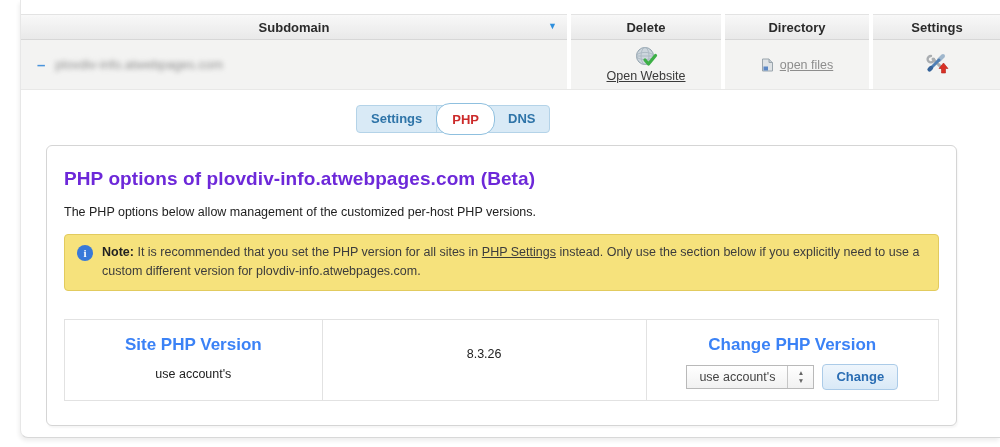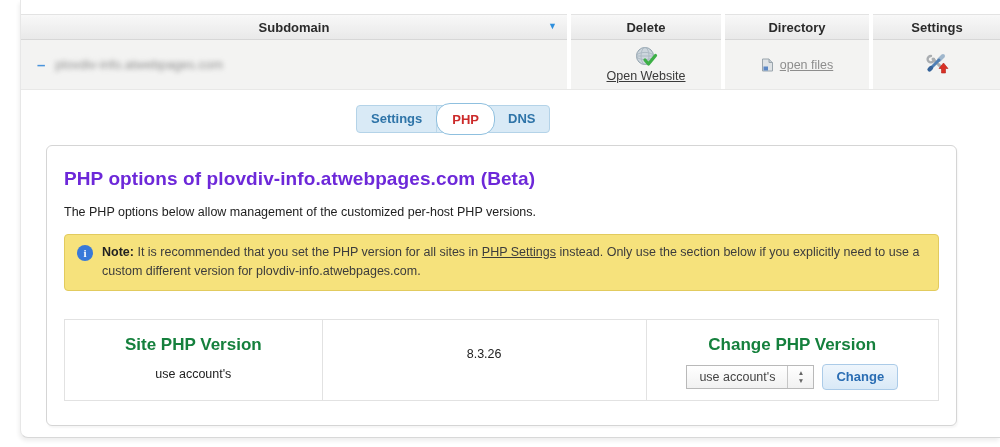--- a/index.html
+++ b/index.html
@@ -60,21 +60,21 @@
                background:#3879d9; color:#fff; font-weight:bold; font-size:11px; font-family:"Liberation Serif", serif;
                display:flex; align-items:center; justify-content:center; }
   .note b { color:#222; }
   .note .note-link { text-decoration:underline; cursor:pointer; color:#3c3c3c; }
 
   
   .ver-table { display:flex; margin-top:28px; border:1px solid #e2e2e2; height:82px; }
   .ver-cell { text-align:center; padding-top:15px; }
   .ver-cell + .ver-cell { border-left:1px solid #e2e2e2; }
   .vc1 { width:29.4%; } .vc2 { width:37.1%; } .vc3 { width:33.5%; }
-  .ver-head { font-size:17px; font-weight:bold; color:#15803d; }
+  .ver-head { font-size:17px; font-weight:bold; color:#3b82f6; }
   .ver-val  { font-size:12.5px; color:#222; margin-top:12px; }
   .ver-controls { margin-top:9px; display:flex; align-items:center; justify-content:center; gap:8px; }
 
   .sel { display:inline-flex; align-items:stretch; height:24px; border:1px solid #b9b9b9;
          background:linear-gradient(#ffffff,#f1f1f1); cursor:pointer; }
   .sel-text { font-size:12.5px; color:#444; padding:0 12px; display:flex; align-items:center; min-width:96px; }
   .sel-arrows { border-left:1px solid #c6c6c6; width:26px; display:flex; flex-direction:column;
                 align-items:center; justify-content:center; color:#666; }
   .sel-arrows span { font-size:6.5px; line-height:1.15; }
 

